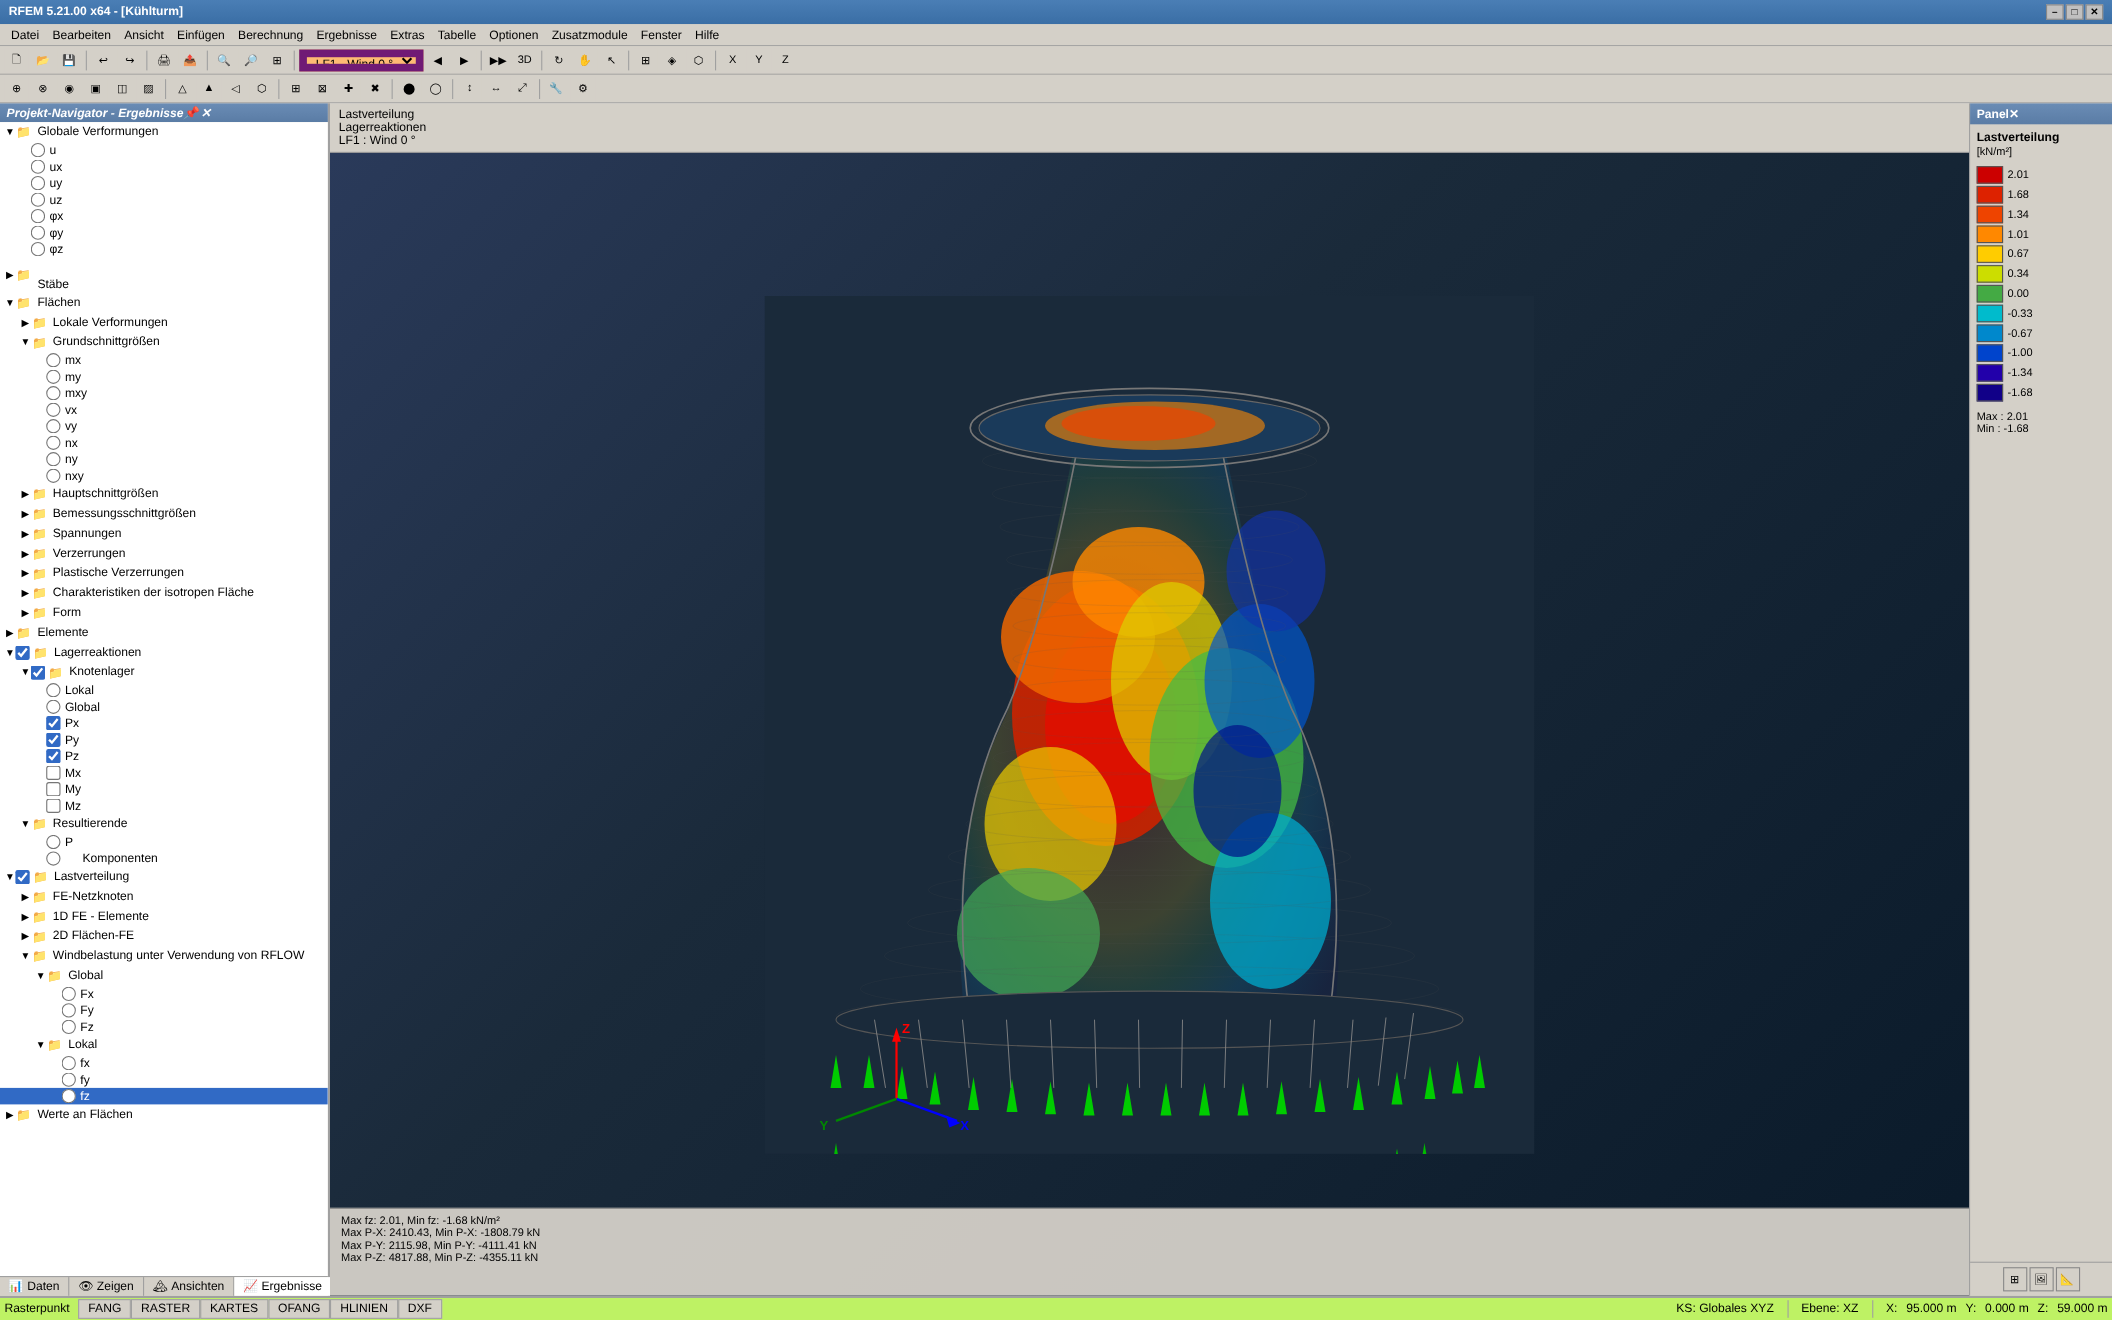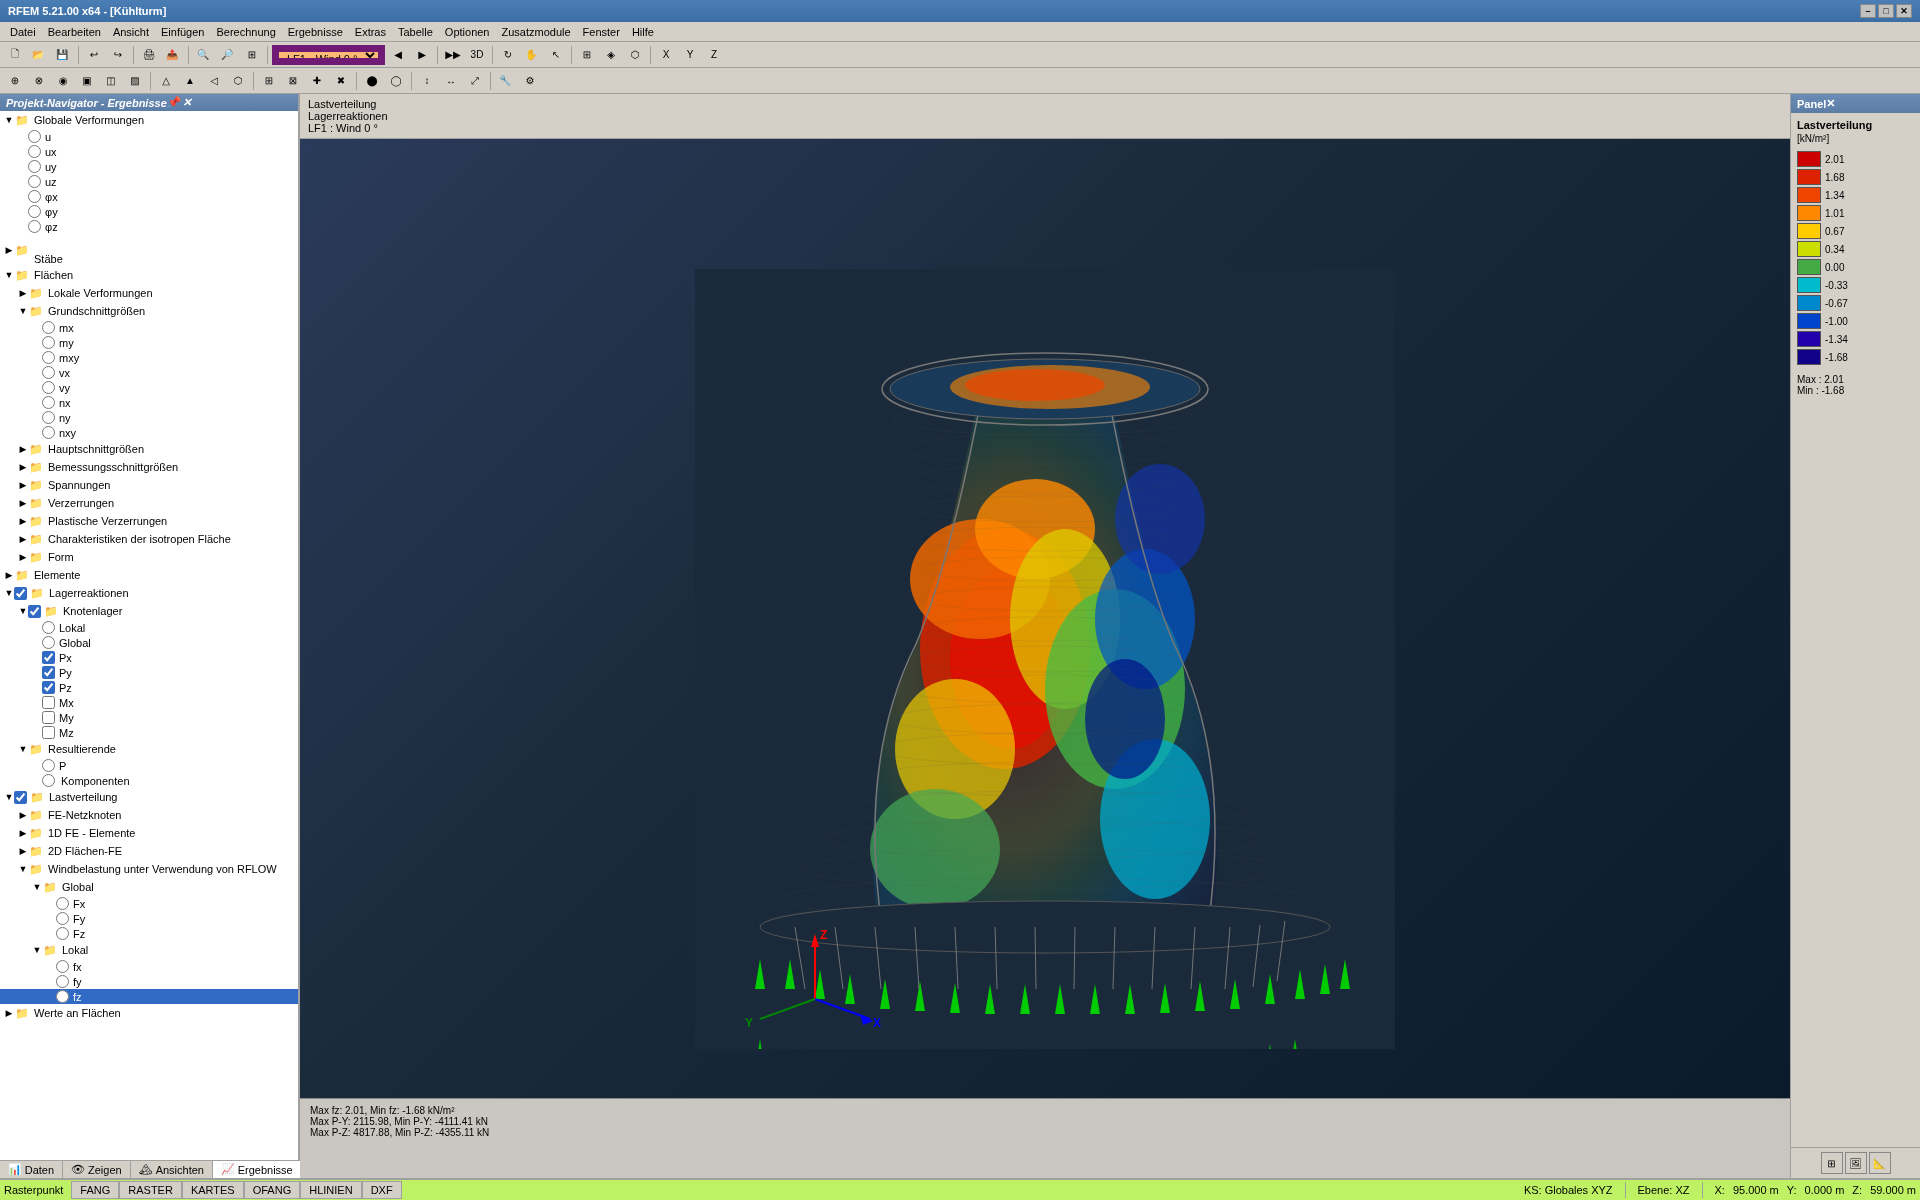--- a/index.html
+++ b/index.html
@@ -624,21 +624,21 @@
         <div class="tree-item">
           <span class="tree-indent" style="width: 30px;"></span>
           <span class="tree-expand"> </span>
           <input type="radio" class="tree-check cb" style="">
           <span style="margin-left: 2px;">P</span>
         </div>
         <div class="tree-item">
           <span class="tree-indent" style="width: 30px;"></span>
           <span class="tree-expand"> </span>
           <input type="radio" class="tree-check cb" style="">
-          <span style="margin-left: 4px;">Komponenten</span>
+          <span style="margin-left: 18px;">Komponenten</span>
         </div>
         <div class="tree-item">
           <span class="tree-indent" style="width: 2px;"></span>
           <span class="tree-expand">▼</span>
           <input type="checkbox" class="tree-check cb" checked="" style="">
           <span class="tree-icon">📁</span>
           <span style="margin-left: 2px;">Lastverteilung</span>
         </div>
         <div class="tree-item">
           <span class="tree-indent" style="width: 16px;"></span>
@@ -896,20 +896,21 @@
             <polygon points="520,785 525,815 515,815"></polygon>
             <polygon points="550,780 555,810 545,810"></polygon>
             <polygon points="575,775 580,805 570,805"></polygon>
             <polygon points="600,770 605,800 595,800"></polygon>
           </g>
         </svg>
       </div>
 
       <div id="info-overlay">
         <div>Max fz: 2.01, Min fz: -1.68 kN/m²</div>
+        <div>Max P-X: 2410.43, Min P-X: -1808.79 kN</div>
         <div>Max P-Y: 2115.98, Min P-Y: -4111.41 kN</div>
         <div>Max P-Z: 4817.88, Min P-Z: -4355.11 kN</div>
       </div>
     </div>
   </div>
 
   <div id="right-panel">
     <div id="panel-header">
       <span>Panel</span>
       <span class="win-btn">✕</span>

